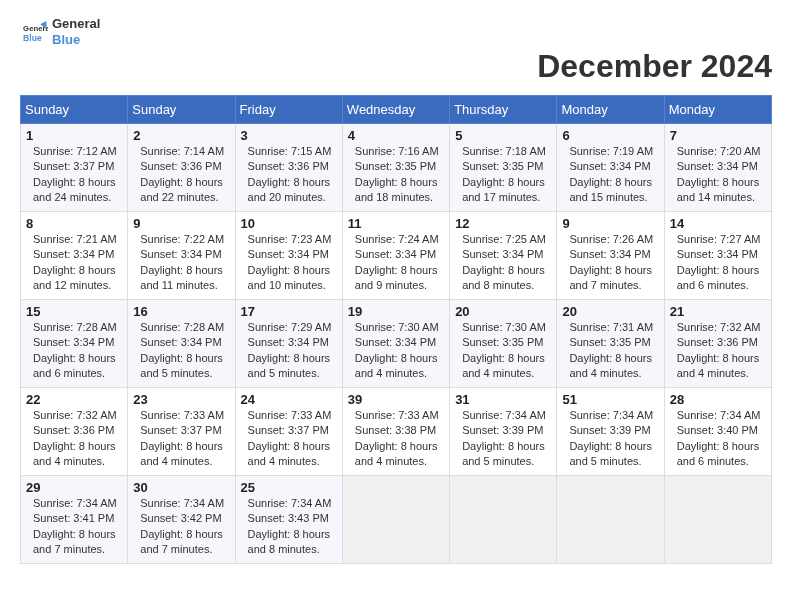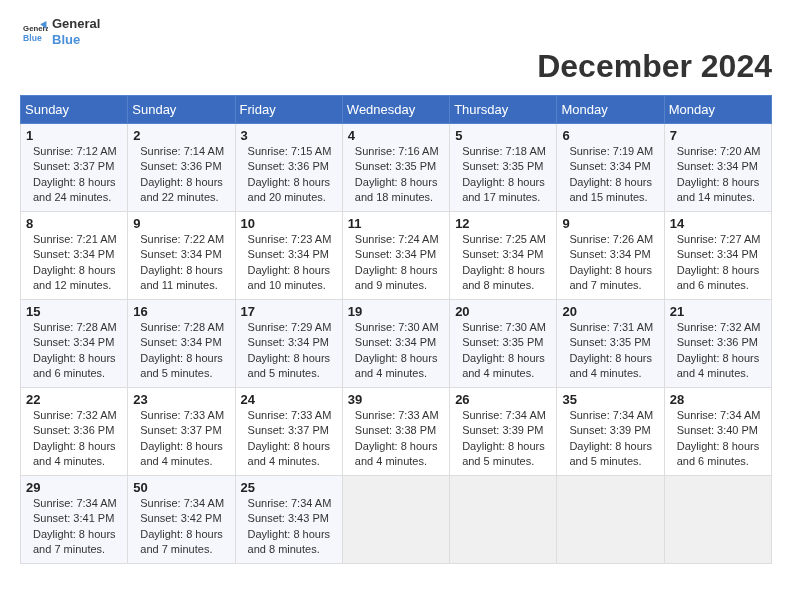--- a/index.html
+++ b/index.html
@@ -234,39 +234,39 @@
           </td>
           <td>
             <span class="day-num">24</span>
             <div class="day-info">Sunrise: 7:33 AM<br>Sunset: 3:37 PM<br>Daylight: 8 hours and 4 minutes.</div>
           </td>
           <td>
             <span class="day-num">39</span>
             <div class="day-info">Sunrise: 7:33 AM<br>Sunset: 3:38 PM<br>Daylight: 8 hours and 4 minutes.</div>
           </td>
           <td>
-            <span class="day-num">26</span>
+            <span class="day-num">31</span>
             <div class="day-info">Sunrise: 7:34 AM<br>Sunset: 3:39 PM<br>Daylight: 8 hours and 5 minutes.</div>
           </td>
           <td>
-            <span class="day-num">35</span>
+            <span class="day-num">51</span>
             <div class="day-info">Sunrise: 7:34 AM<br>Sunset: 3:39 PM<br>Daylight: 8 hours and 5 minutes.</div>
           </td>
           <td>
             <span class="day-num">28</span>
             <div class="day-info">Sunrise: 7:34 AM<br>Sunset: 3:40 PM<br>Daylight: 8 hours and 6 minutes.</div>
           </td>
         </tr>
         <tr>
           <td>
             <span class="day-num">29</span>
             <div class="day-info">Sunrise: 7:34 AM<br>Sunset: 3:41 PM<br>Daylight: 8 hours and 7 minutes.</div>
           </td>
           <td>
-            <span class="day-num">50</span>
+            <span class="day-num">30</span>
             <div class="day-info">Sunrise: 7:34 AM<br>Sunset: 3:42 PM<br>Daylight: 8 hours and 7 minutes.</div>
           </td>
           <td>
             <span class="day-num">25</span>
             <div class="day-info">Sunrise: 7:34 AM<br>Sunset: 3:43 PM<br>Daylight: 8 hours and 8 minutes.</div>
           </td>
           <td class="empty-cell"></td>
           <td class="empty-cell"></td>
           <td class="empty-cell"></td>
           <td class="empty-cell"></td>

